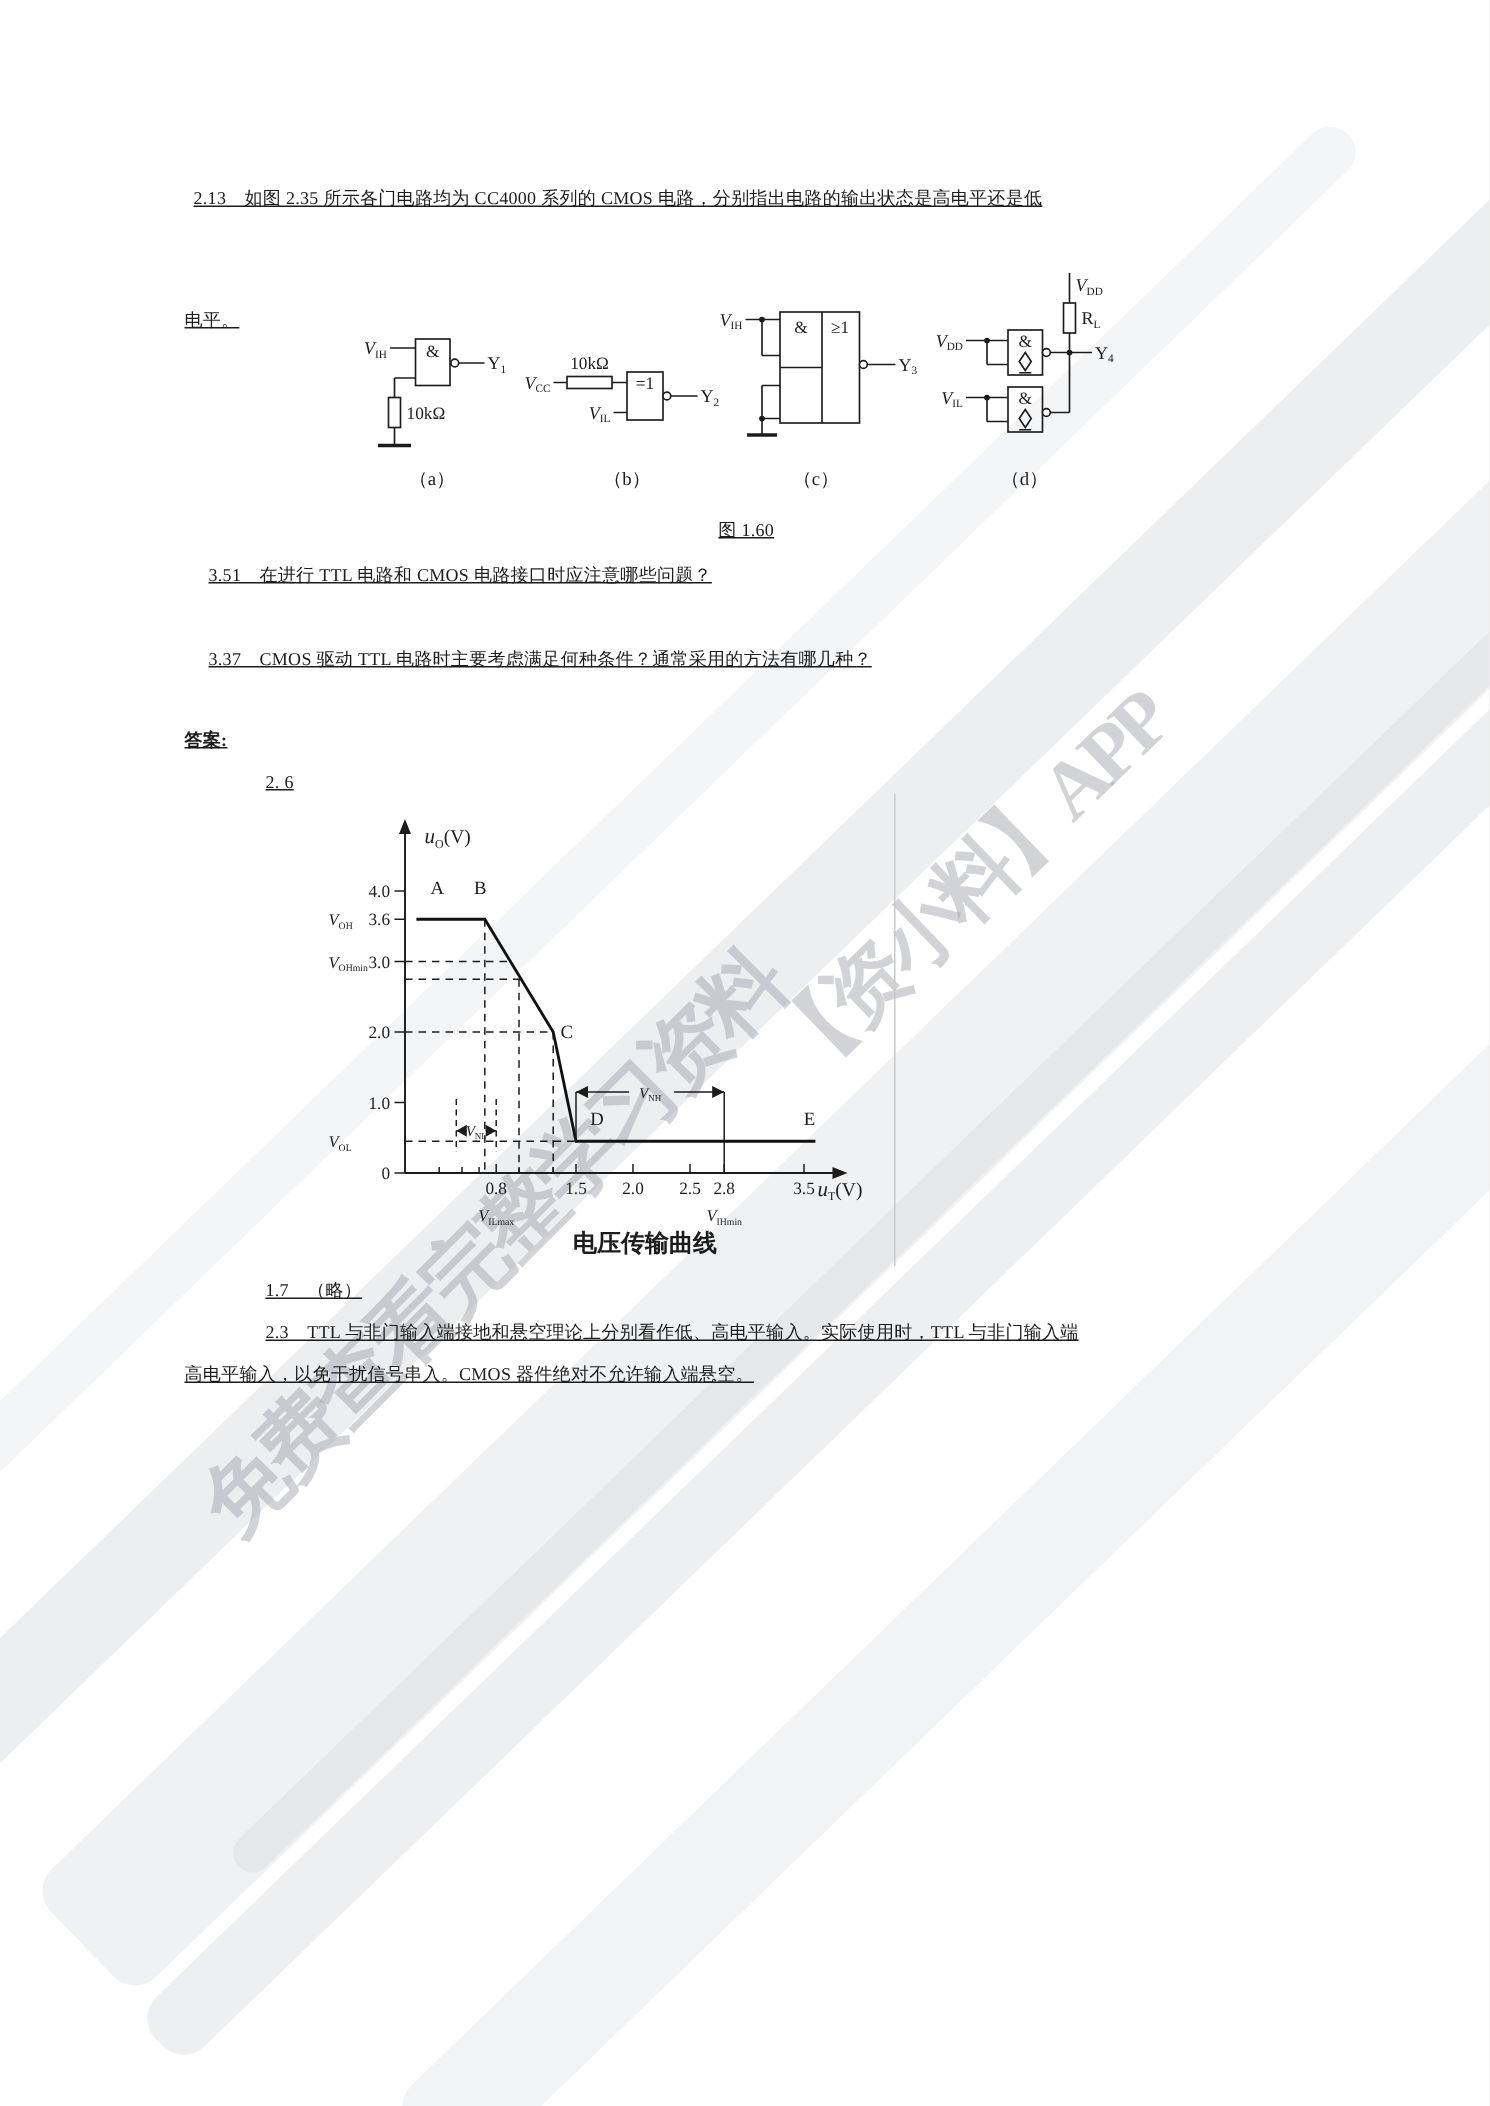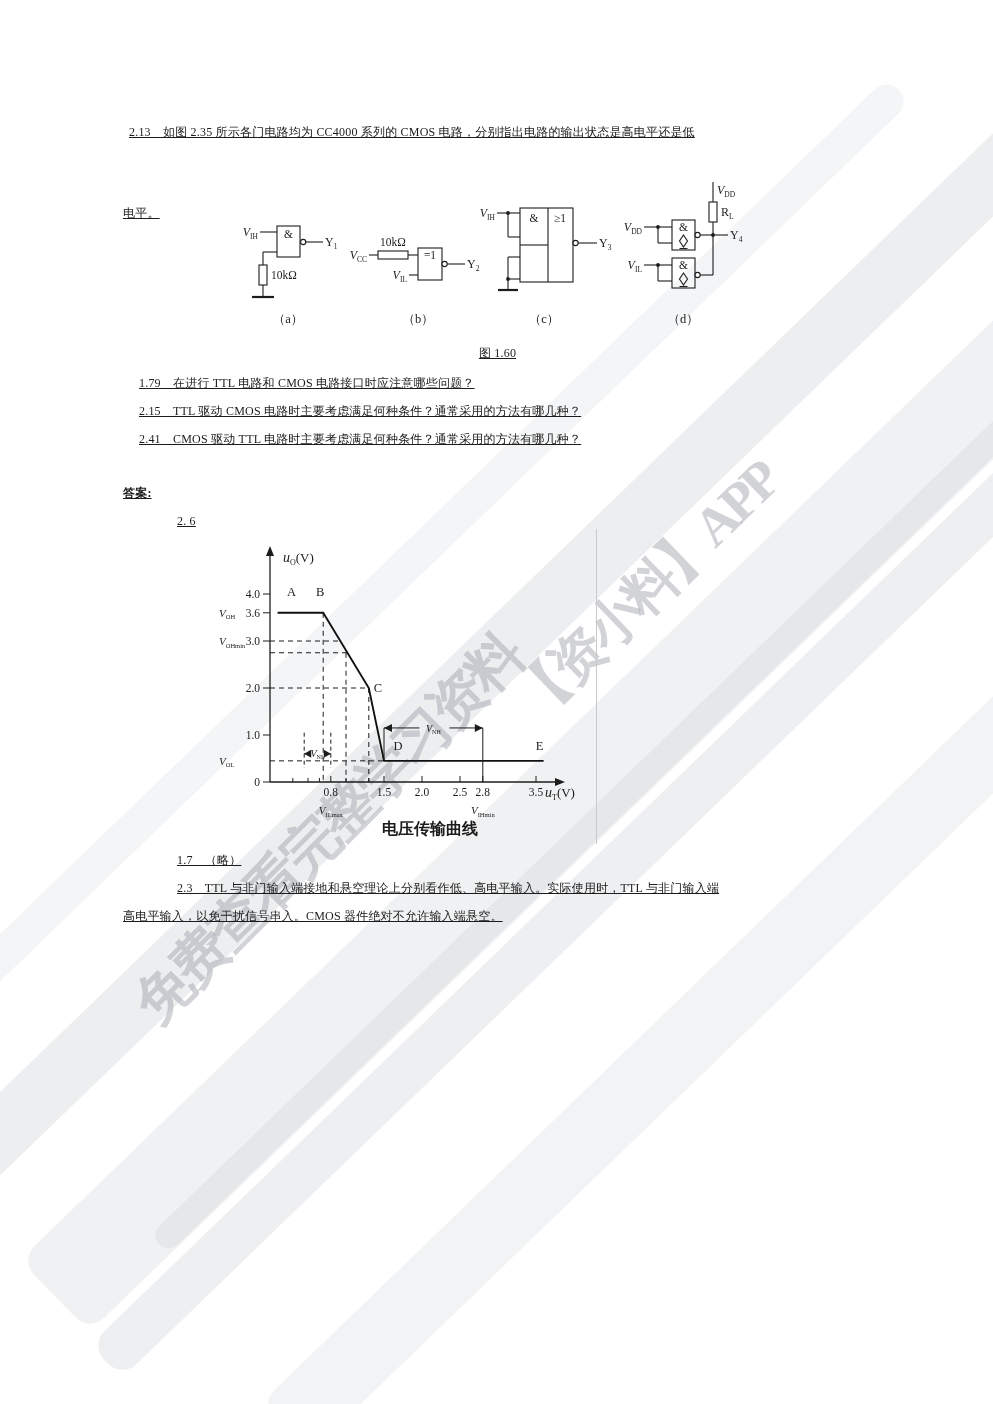--- a/index.html
+++ b/index.html
@@ -146,23 +146,22 @@
       <line x1="559.5" y1="106.5" x2="567.5" y2="106.5"></line>
       <circle class="bub" cx="577.6" cy="95" r="2.6"></circle>
       <line x1="580.2" y1="95" x2="593" y2="95"></line>
       <line x1="593" y1="95" x2="593" y2="55"></line>
       <text class="cap" x="563" y="143" text-anchor="middle">（d）</text>
     </g>
   </svg>
 
   <div class="t center" style="left:125px;top:342px;width:745px;">图 1.60</div>
 
-  <div class="t" style="left:139px;top:372px;">1.79　在进行 TTL 电路和 CMOS 电路接口时应注意哪些问题？</div>
-  <div class="t" style="left:139px;top:400px;">2.15　TTL 驱动 CMOS 电路时主要考虑满足何种条件？通常采用的方法有哪几种？</div>
-  <div class="t" style="left:139px;top:428px;">2.41　CMOS 驱动 TTL 电路时主要考虑满足何种条件？通常采用的方法有哪几种？</div>
+  <div class="t" style="left:139px;top:372px;">3.51　在进行 TTL 电路和 CMOS 电路接口时应注意哪些问题？</div>
+  <div class="t" style="left:139px;top:428px;">3.37　CMOS 驱动 TTL 电路时主要考虑满足何种条件？通常采用的方法有哪几种？</div>
 
   <div class="t bold" style="left:123px;top:482px;">答案:</div>
   <div class="t" style="left:177px;top:510px;">2. 6</div>
 
   <div id="chart-wrap">
     <svg id="chart-svg" width="410" height="320" viewBox="0 0 410 320">
         <line x1="65" y1="250" x2="65" y2="22" stroke="#1c1c1c" stroke-width="1.3"></line>
         <polygon points="65,14 61,24 69,24" fill="#1c1c1c" stroke="none"></polygon>
         <line x1="65" y1="250" x2="352" y2="250" stroke="#1c1c1c" stroke-width="1.3"></line>
         <polygon points="360,250 350,246 350,254" fill="#1c1c1c" stroke="none"></polygon>

